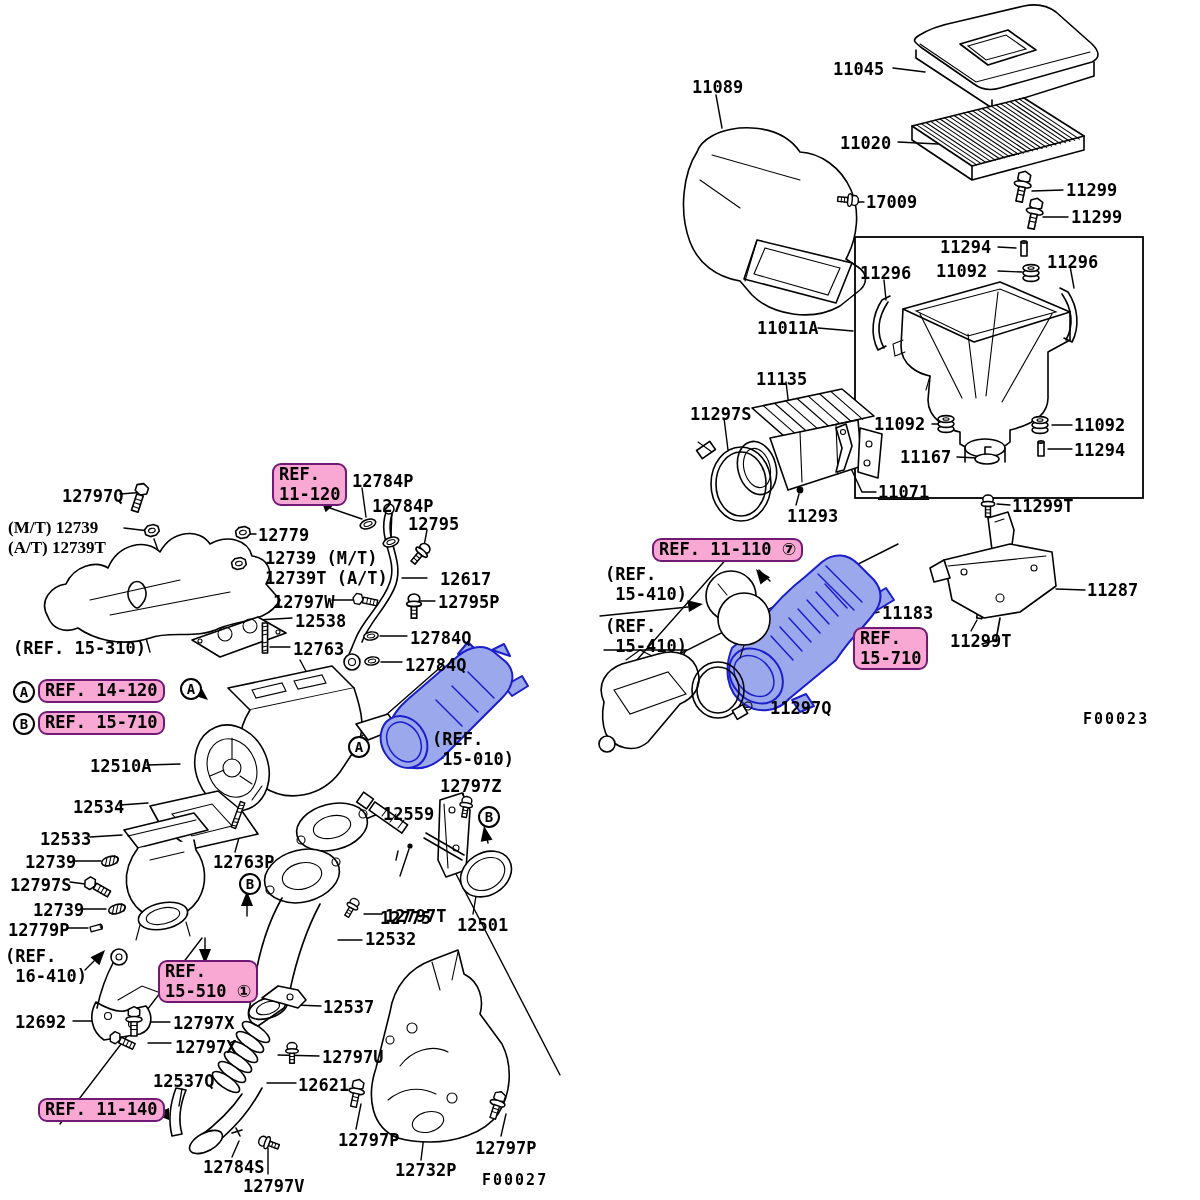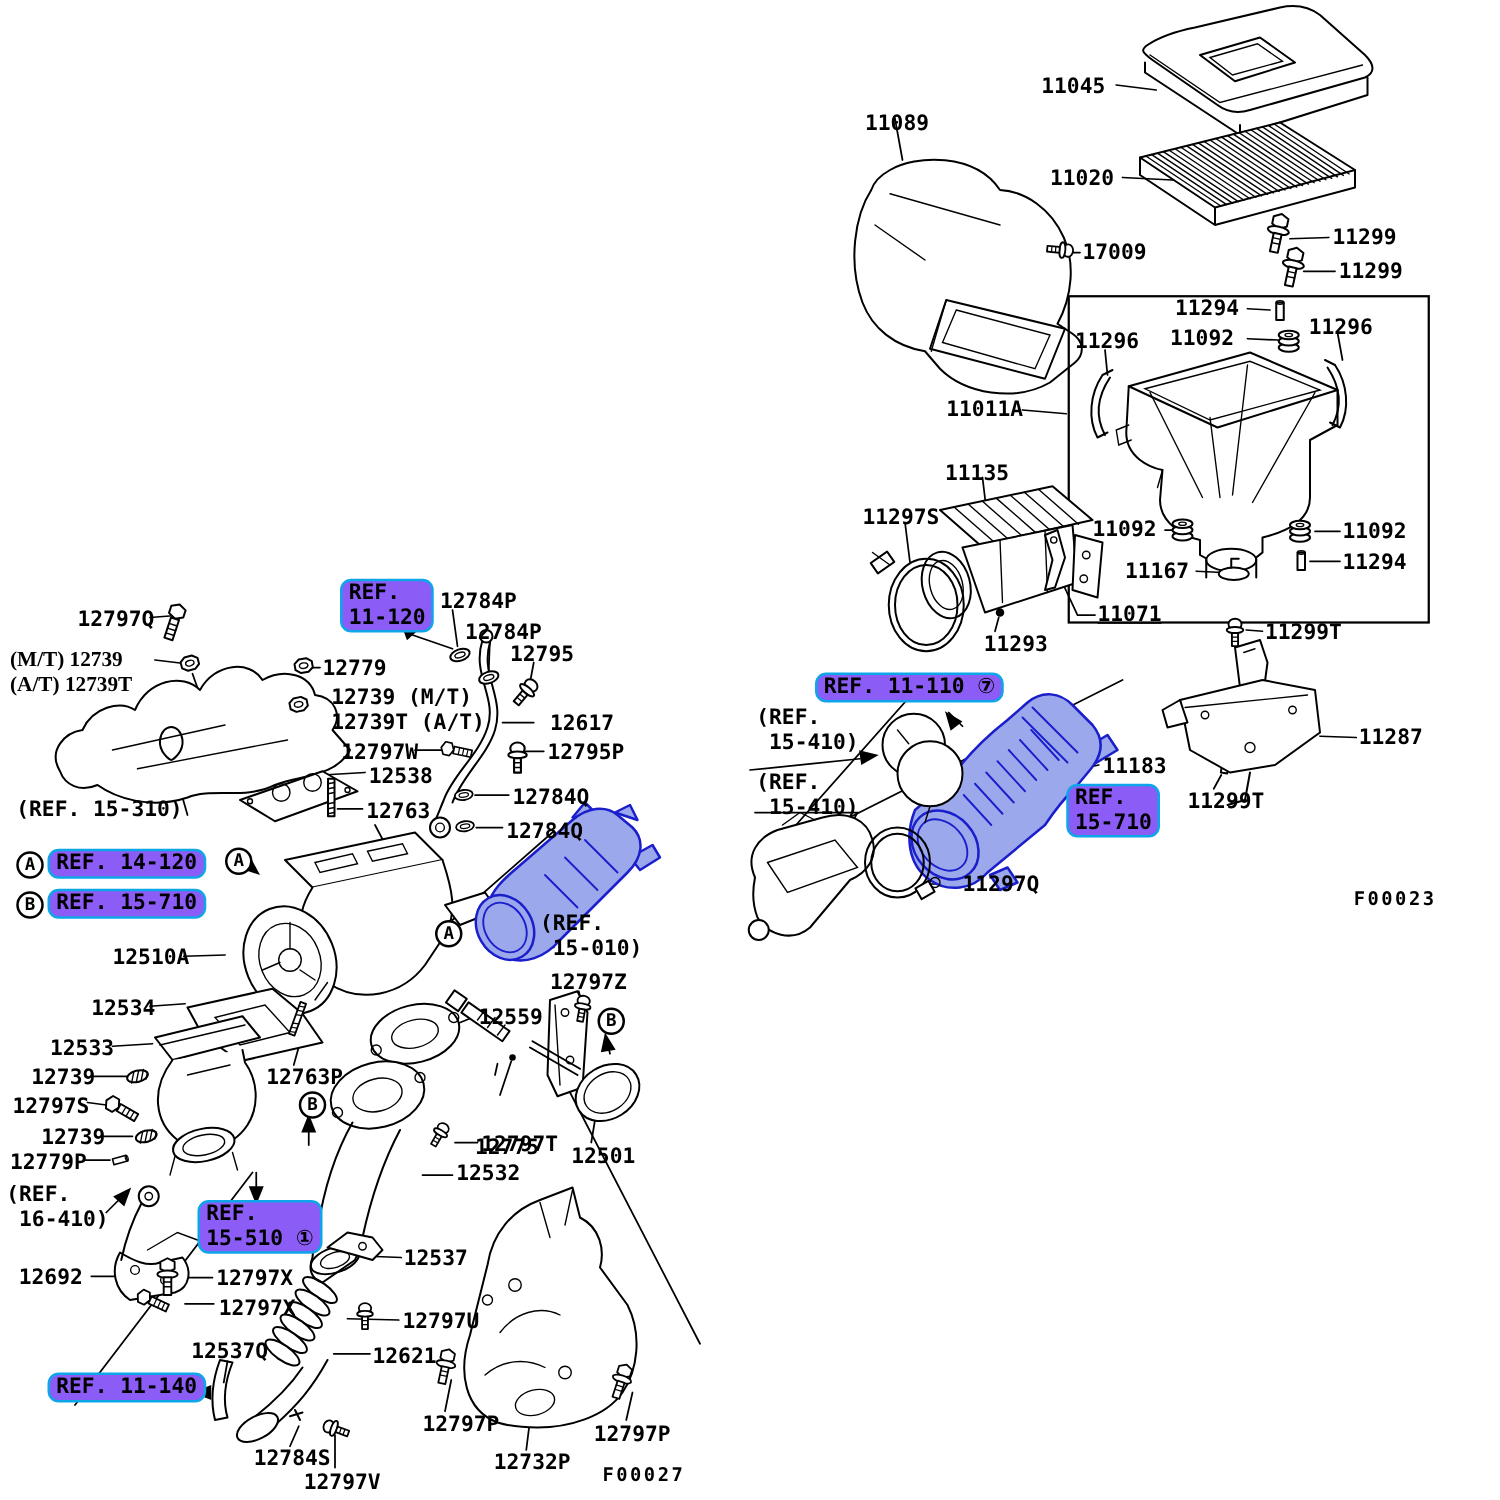--- a/index.html
+++ b/index.html
@@ -5,21 +5,21 @@
   :root { --hl-fill:#9ca8ec; --hl-stroke:#1a1ecb; }
   html,body{margin:0;padding:0;}
   body{width:1200px;height:1200px;background:#fff;position:relative;
        font-family:"DejaVu Sans Mono","DejaVu Sans",monospace;}
   #stage{position:absolute;left:0;top:0;width:1200px;height:1200px;background:#fff;overflow:hidden;}
   #art{position:absolute;left:0;top:0;}
   #label-layer{position:absolute;left:0;top:0;width:1200px;height:1200px;pointer-events:none;}
   .lbl{position:absolute;white-space:pre;font-weight:bold;font-size:17px;line-height:1.15;
        color:#000;pointer-events:auto;}
   .lbl.code{font-size:15px;letter-spacing:2px;}
-  .lbl.box{border:2px solid #0ea5e9;border-radius:9px;padding:0 5px;background:#8b5cf6;}
+  .lbl.box{border:2px solid #701a75;border-radius:9px;padding:0 5px;background:#f9a8d4;}
   .lbl.circle{width:22px;height:22px;border:2px solid #000;border-radius:50%;
        display:flex;align-items:center;justify-content:center;font-size:14px;
        box-sizing:border-box;background:#fff;line-height:1;}
   
   .ln{fill:none;stroke:#000;stroke-width:1.6;stroke-linecap:round;stroke-linejoin:round;}
   .lnf{fill:#fff;stroke:#000;stroke-width:1.6;stroke-linecap:round;stroke-linejoin:round;}
   .thin{fill:none;stroke:#000;stroke-width:1.1;stroke-linecap:round;}
   .leader{fill:none;stroke:#000;stroke-width:1.4;stroke-linecap:round;}
   .arrow{fill:#000;stroke:none;}
   .hl{fill:var(--hl-fill);stroke:var(--hl-stroke);stroke-width:2;stroke-linejoin:round;}
@@ -462,21 +462,21 @@
     <use href="#screw-icon" transform="translate(292,1052) scale(0.9)"></use>
     <use href="#screw-icon" transform="translate(352,907) rotate(30) scale(0.85)"></use>
     <use href="#screw-icon" transform="translate(466,806) rotate(10) scale(0.9)"></use>
     <use href="#screw-icon" transform="translate(268,1143) rotate(-70) scale(0.9)"></use>
     <use href="#wbolt-icon" transform="translate(357,1090) rotate(12) scale(0.9)"></use>
     <use href="#wbolt-icon" transform="translate(498,1102) rotate(18) scale(0.9)"></use>
   </g>
 </svg>
 
 <div id="label-layer">
-      <div class="lbl part" style="left: 692px; top: 78px; margin-top: 12px;">11089</div>
+      <div class="lbl part" style="left: 692px; top: 78px;">11089</div>
       <div class="lbl part" style="left: 833px; top: 60px; text-align: right;">11045</div>
       <div class="lbl part" style="left: 840px; top: 134px;">11020</div>
       <div class="lbl part" style="left: 866px; top: 193px;">17009</div>
       <div class="lbl part" style="left: 1066px; top: 181px;">11299</div>
       <div class="lbl part" style="left: 1071px; top: 208px;">11299</div>
       <div class="lbl part" style="left: 940px; top: 238px;">11294</div>
       <div class="lbl part" style="left: 936px; top: 262px;">11092</div>
       <div class="lbl part" style="left: 860px; top: 264px;">11296</div>
       <div class="lbl part" style="left: 1047px; top: 253px;">11296</div>
       <div class="lbl part" style="left: 757px; top: 319px;">11011A</div>

